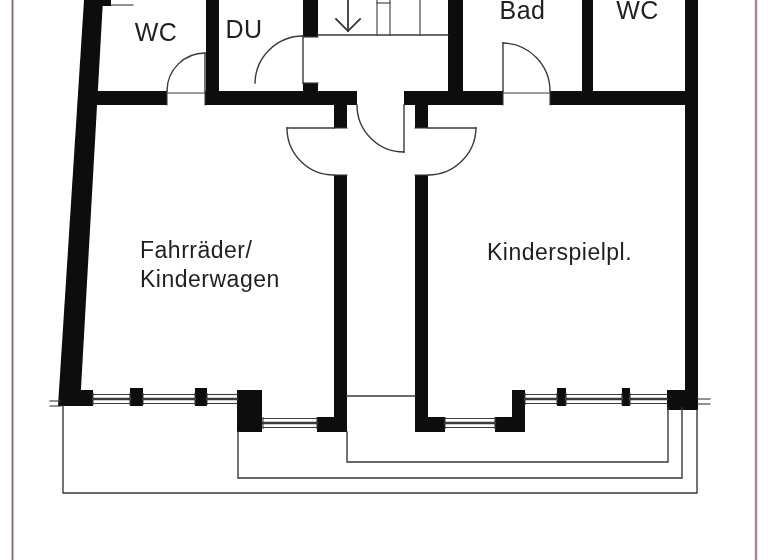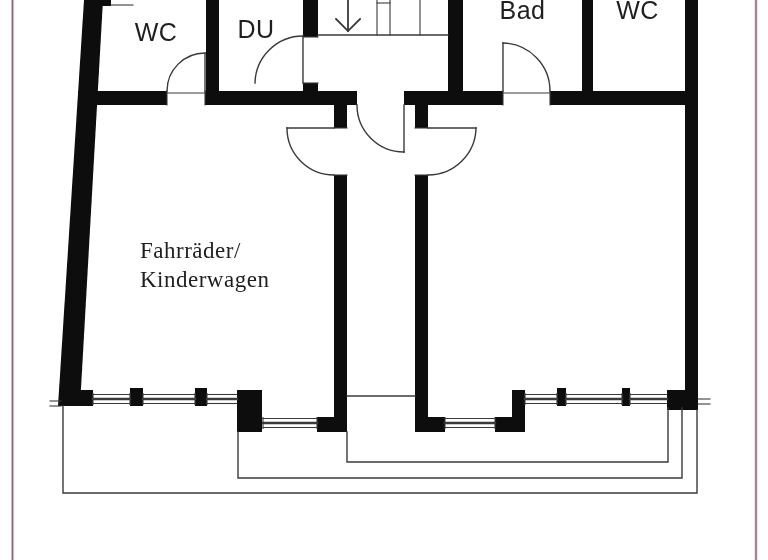--- a/index.html
+++ b/index.html
@@ -200,25 +200,26 @@
     <g>
       <path class="thin" d="M 347 396 L 415 396"></path>
       <path class="thin" d="M 347 432 L 347 462 L 668 462 L 668 408"></path>
       <path class="thin" d="M 238 432 L 238 478 L 682 478 L 682 408"></path>
       <path class="thin" d="M 63 406 L 63 493 L 697 493 L 697 410"></path>
     </g>
   </svg>
 
   <div class="room-label" style="left:134px;top:19px;width:44px;">WC</div>
 
-  <div class="room-label" style="left:236px;top:16px;width:40px;">DU</div>
+  <div class="room-label" style="left:224px;top:16px;width:40px;">DU</div>
 
   <div class="room-label" style="left:494px;top:-3px;width:57px;">Bad</div>
 
   <div class="room-label" style="left:613px;top:-3px;width:49px;">WC</div>
 
-  <div class="room-label small left-align two-line" style="left:140px;top:238px;font-family:Liberation Serif, serif;">
+  <div class="room-label small left-align two-line" style="left:140px;top:238px;">
     <div>Fahrräder/</div>
     <div>Kinderwagen</div>
   </div>
 
+  <div class="room-label small left-align" style="left:487px;top:240px;">Kinderspielpl.</div>
 
 </div>
 
 </body></html>

